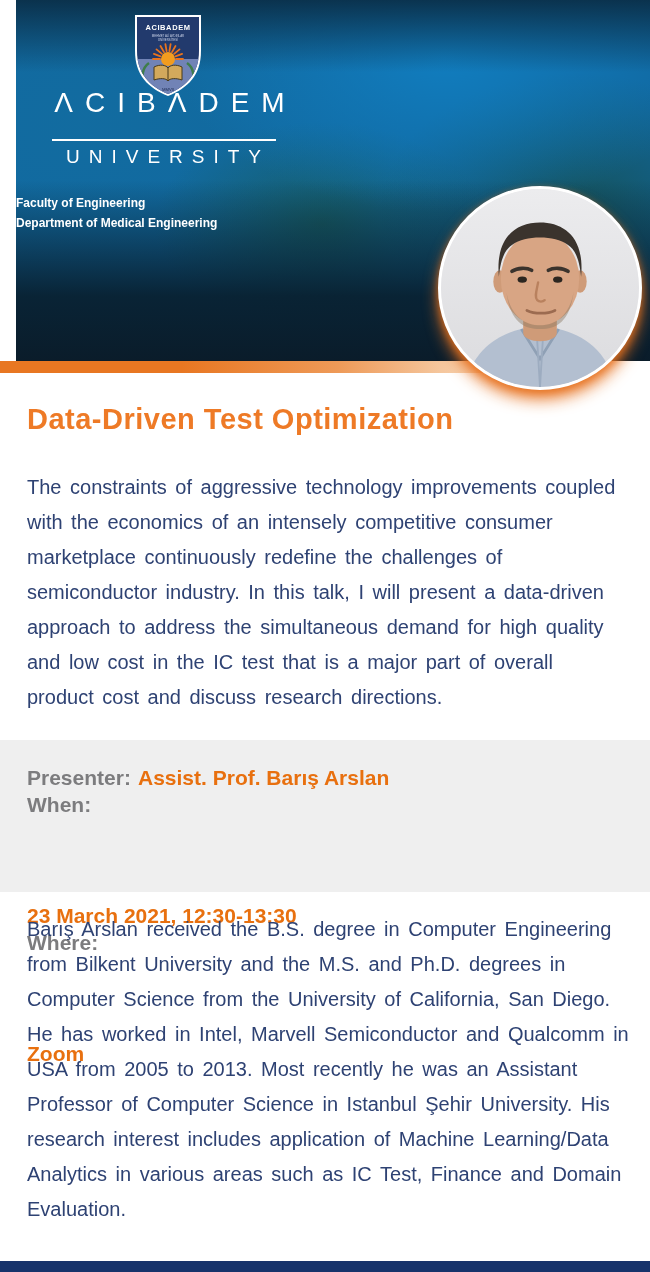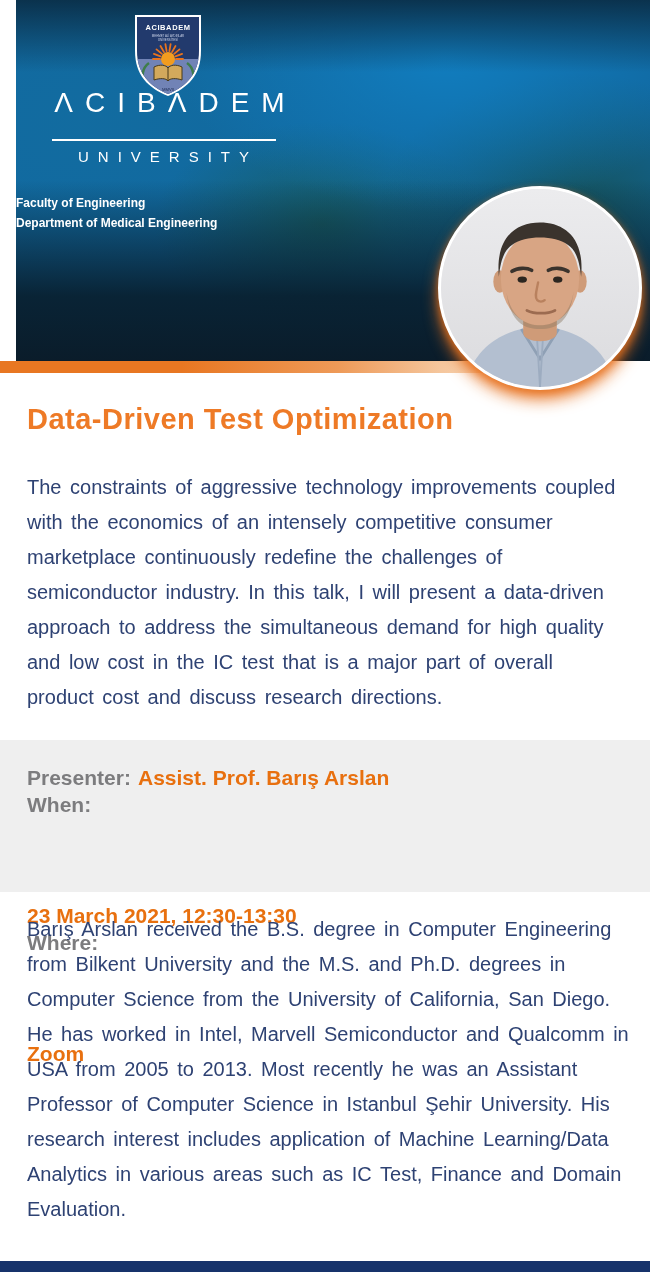--- a/index.html
+++ b/index.html
@@ -19,21 +19,21 @@
       radial-gradient(ellipse 280px 170px at 47% 62%, rgba(27,86,64,.6) 0%, rgba(27,86,64,0) 60%),
       radial-gradient(ellipse 480px 300px at 10% 35%, rgba(18,108,160,.9) 0%, rgba(18,108,160,0) 70%);
     margin-left: 16px;
   }
   .crest{position:absolute;left:117px;top:13px;width:70px;height:84px;}
   .wordmark{position:absolute;left:0;top:85px;width:295px;text-align:center;
     font-size:28px;line-height:36px;letter-spacing:12px;padding-left:24px;box-sizing:border-box;
     color:#fff;font-weight:400;}
   .wordmark-line{position:absolute;left:36px;top:139px;width:224px;height:2px;background:#fff;}
   .wordmark-sub{position:absolute;left:0;top:144px;width:295px;text-align:center;
-    font-size:15px;line-height:26px;letter-spacing:9px;padding-left:9px;box-sizing:border-box;
+    font-size:19px;line-height:26px;letter-spacing:9px;padding-left:9px;box-sizing:border-box;
     color:#fff;font-weight:400;}
   .dept-block{position:absolute;left:0;top:193px;width:295px;text-align:left;
     color:#fff;font-size:12px;line-height:20px;font-weight:700;}
   
   .accent-bar{
     position:absolute;left:0;top:361px;width:650px;height:12px;
     background:linear-gradient(to right,#e87722 0%,#e87722 28%,#ee9a58 52%,#f5c79e 68%,#fbe8d6 80%,#ffffff 92%);
   }
   
   .avatar{

